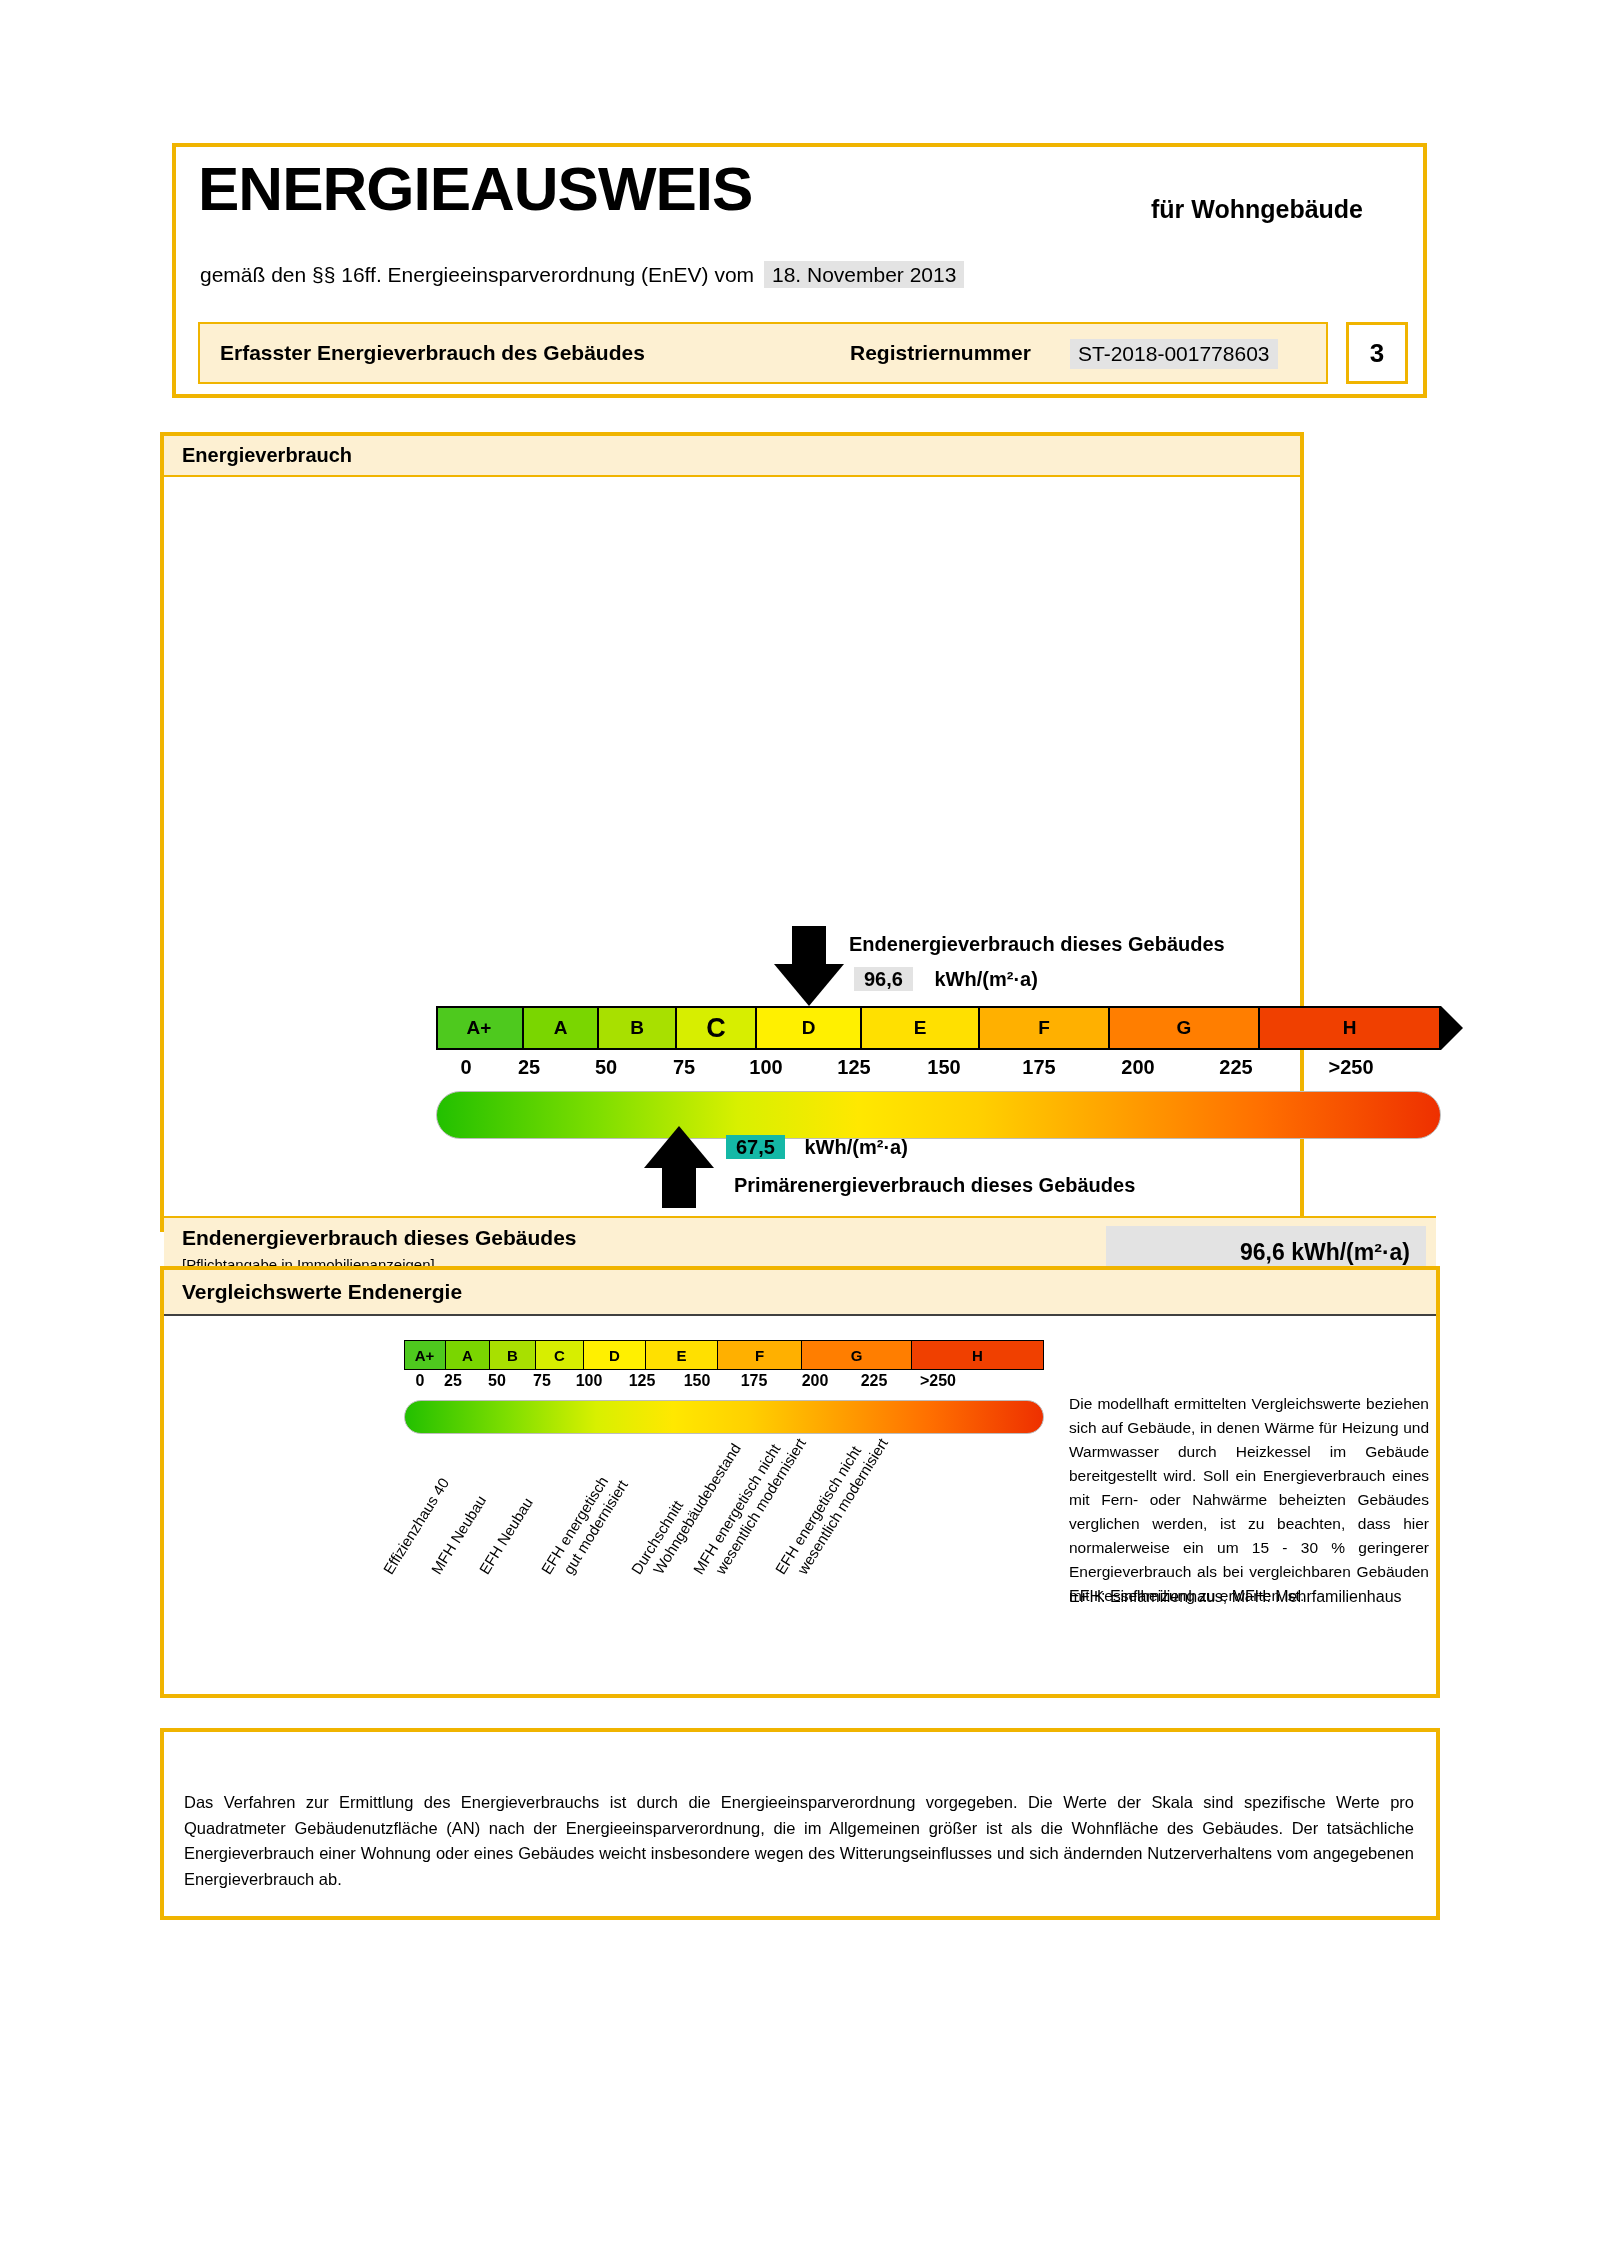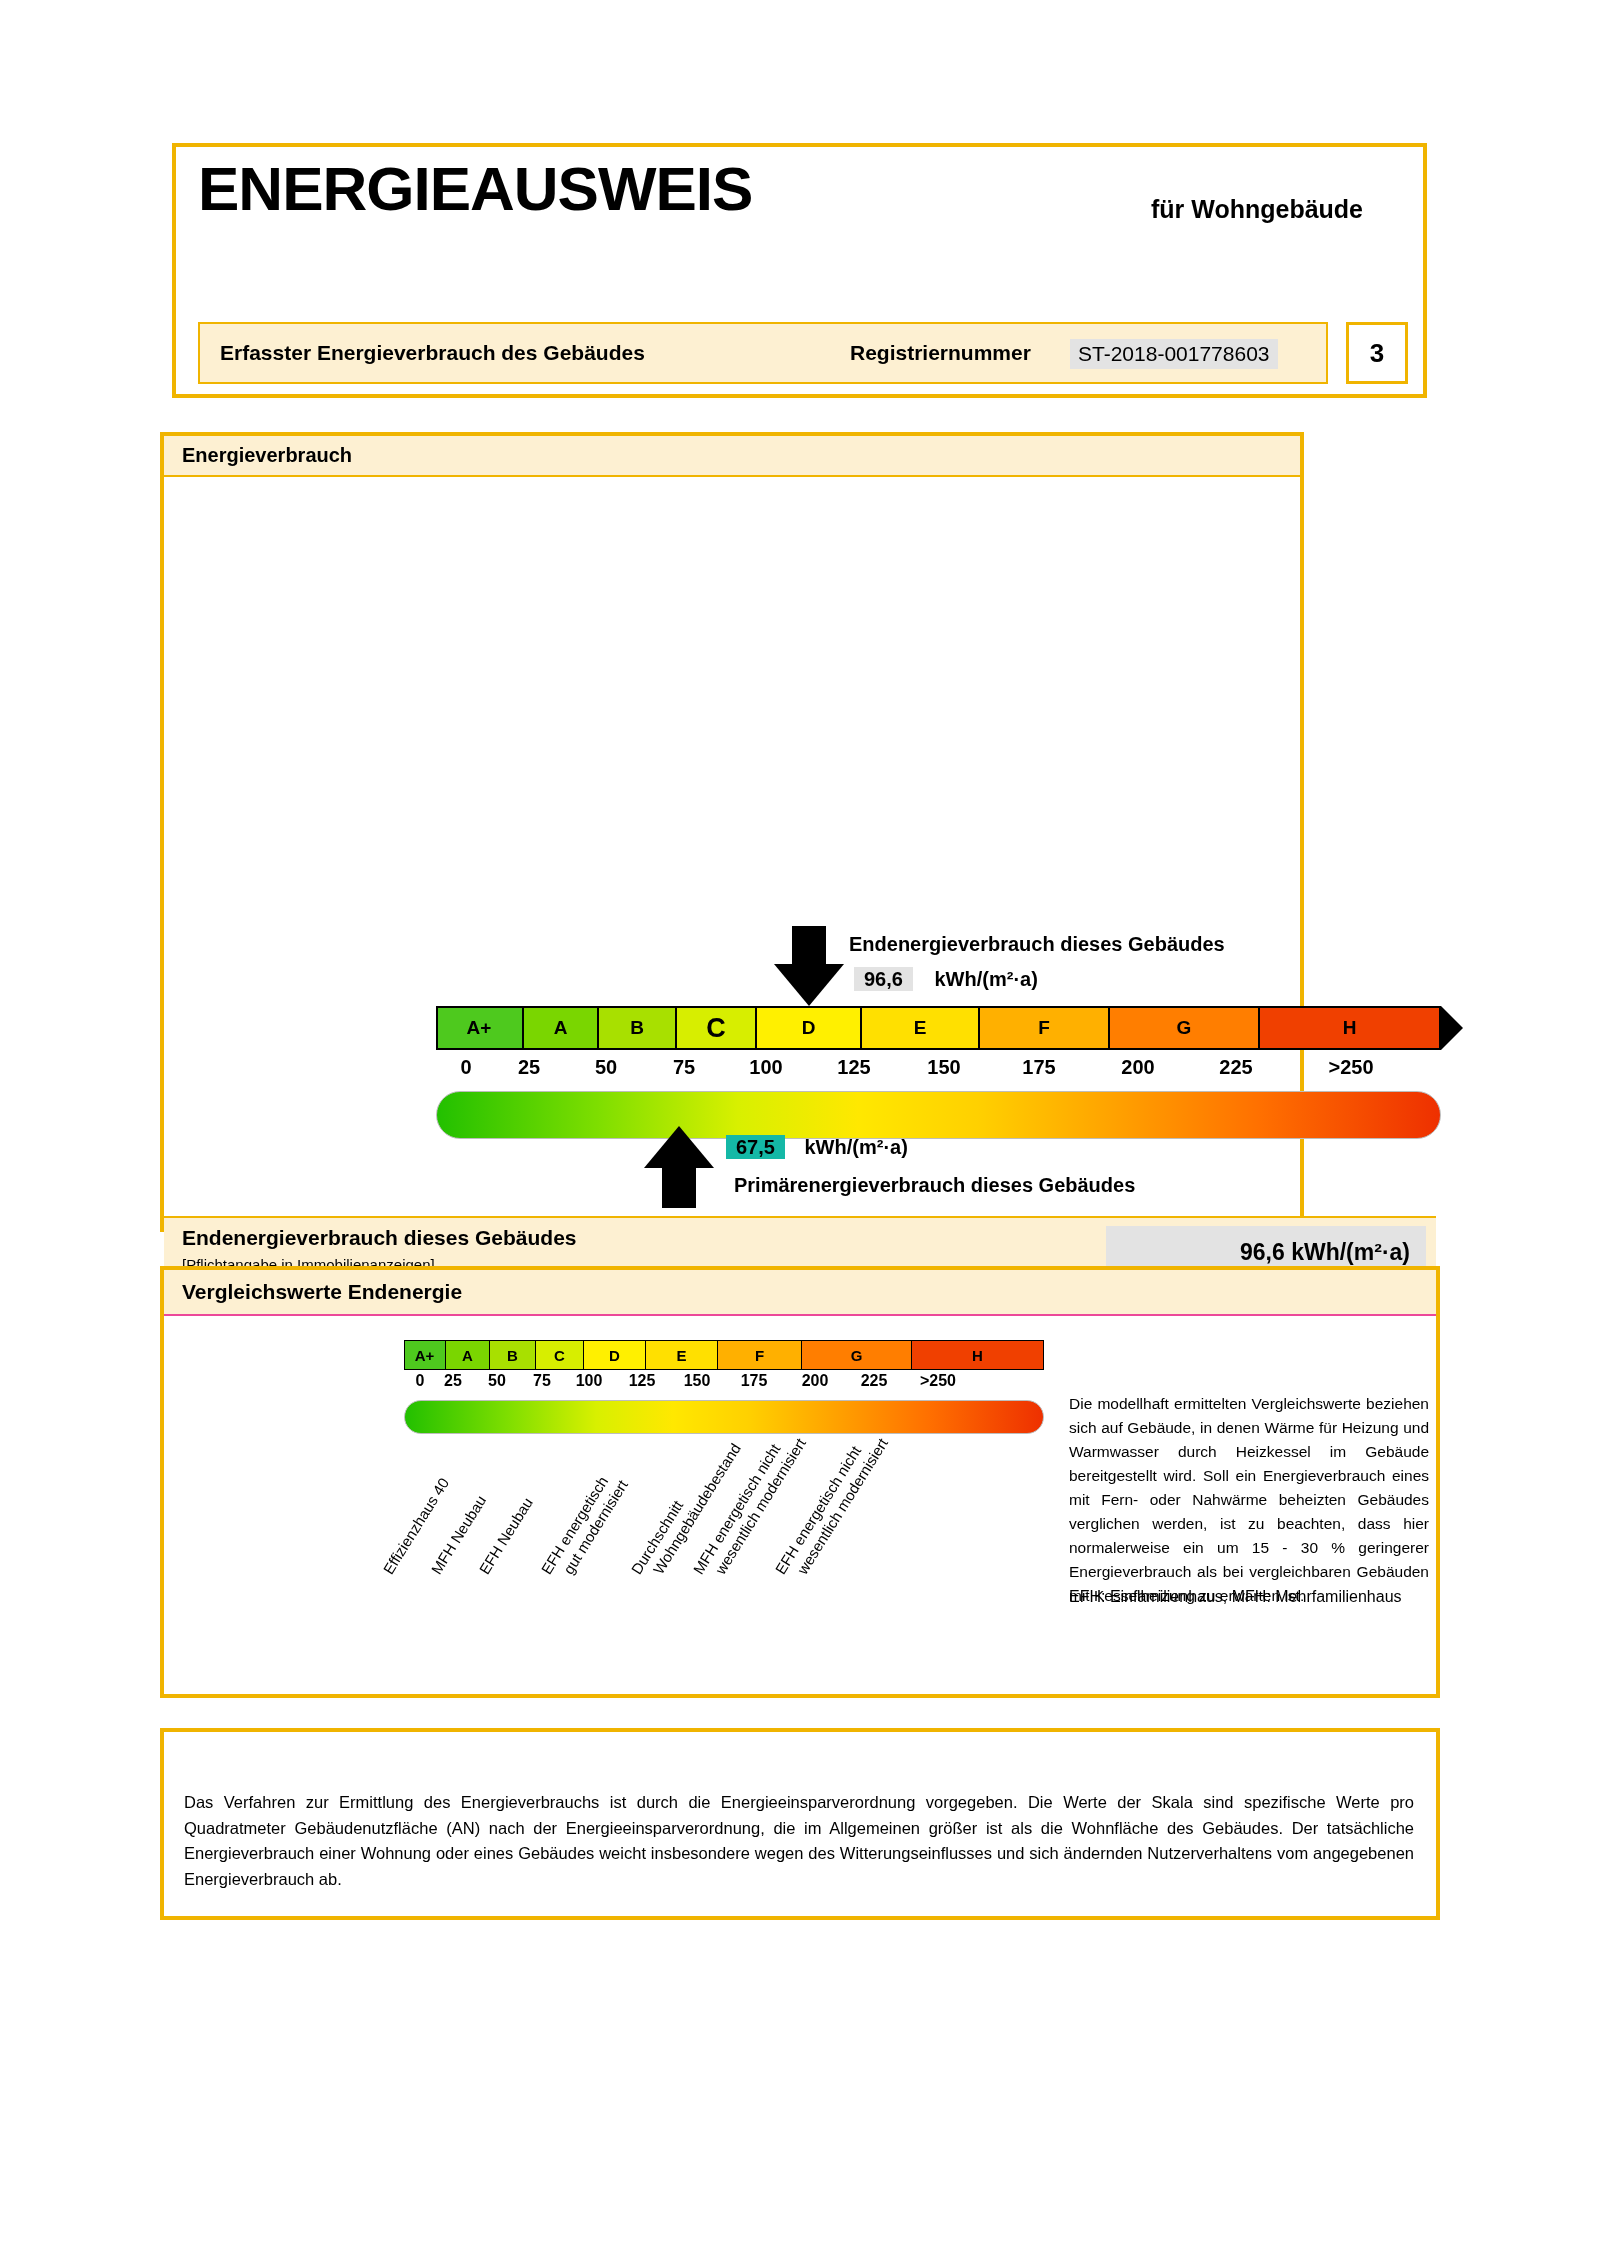--- a/index.html
+++ b/index.html
@@ -195,21 +195,21 @@
     vertical-align:middle;
   }
   #consumption-table thead th { font-weight:normal; height:34px; }
   #consumption-table tbody td { height:34px; }
   .th-group { border-bottom:1px solid #000 !important; }
 
   
   #compare-box { left:160px; top:1266px; width:1280px; height:432px; }
   #cmp-head {
     position:absolute; left:0; top:0; width:1272px; height:46px;
-    background:#fdf0d2; border-bottom:2px solid #ec4899;
+    background:#fdf0d2; border-bottom:2px solid #404040;
     font-size:21px; font-weight:bold; padding:10px 18px;
   }
   #cmp-scale { position:absolute; left:240px; top:70px; width:640px; height:40px; }
   .cmp-seg {
     position:absolute; top:0; height:30px;
     border-right:1px solid #000;
     display:flex; align-items:center; justify-content:center;
     font-size:15px; font-weight:bold;
   }
   #cmp-scale-frame {
@@ -266,20 +266,24 @@
 </style>
 </head>
 <body>
 
 <div class="page">
 
   <div class="ybox" id="header-box">
     <div id="title-row">
       <div id="main-title">ENERGIEAUSWEIS</div>
       <div id="subtitle">für Wohngebäude</div>
+    </div>
+    <div id="legal-line">
+      <span>gemäß den §§ 16ff. Energieeinsparverordnung (EnEV) vom</span>
+      <span id="legal-date">18. November 2013</span>
     </div>
     <div id="header-strip">
       <div id="strip-label">Erfasster Energieverbrauch des Gebäudes</div>
       <div id="reg-label">Registriernummer</div>
       <div id="reg-value">ST-2018-001778603</div>
     </div>
     <div id="page-num-box">3</div>
   </div>
 
   <div class="ybox" id="consumption-box">

